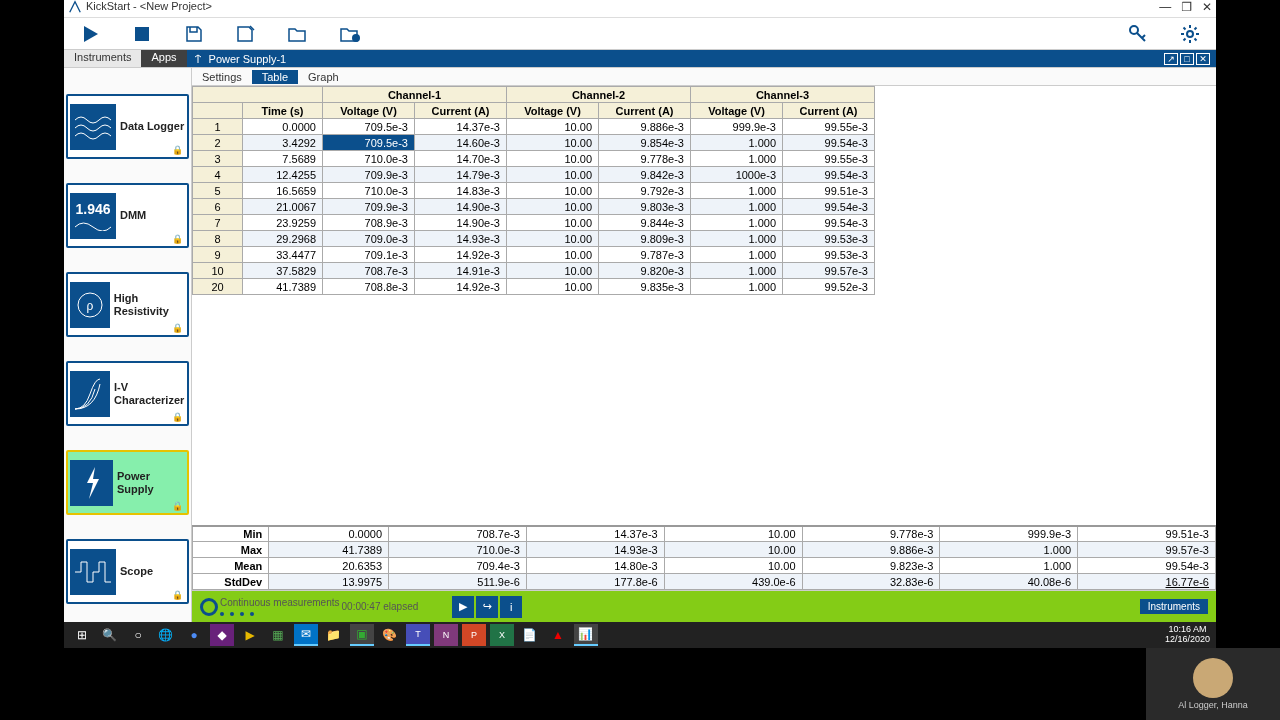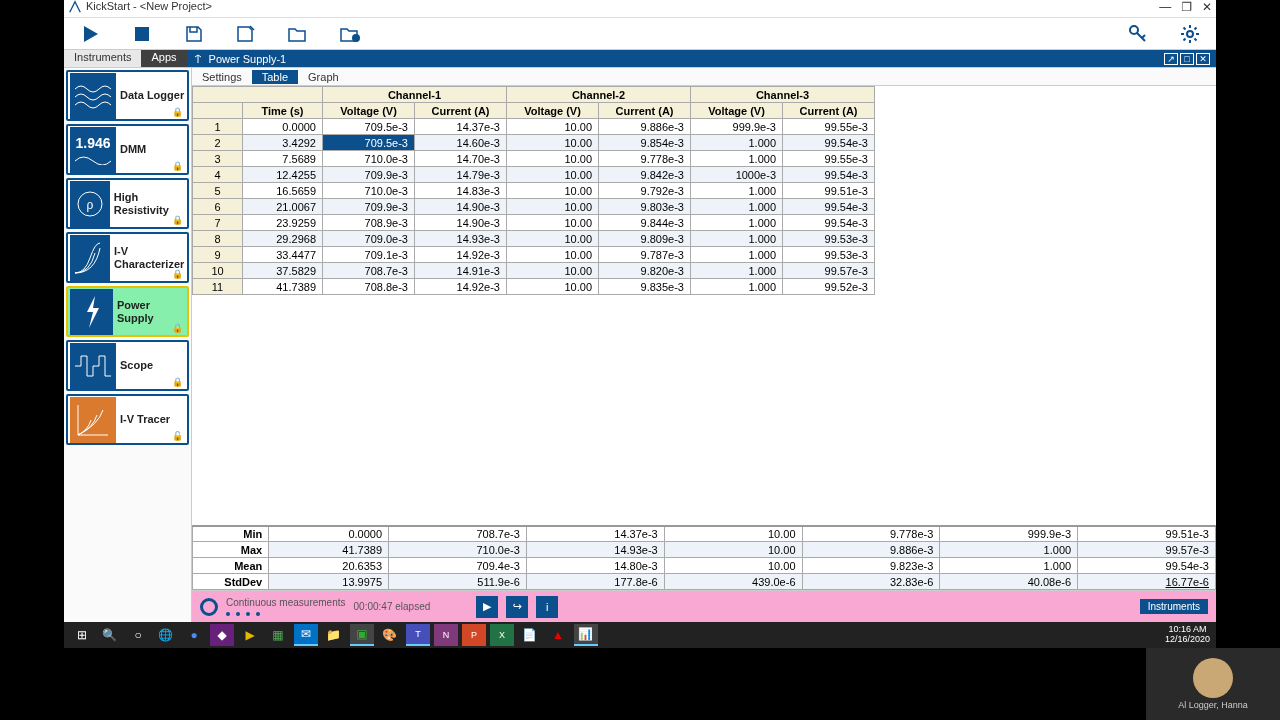--- a/index.html
+++ b/index.html
@@ -14,21 +14,21 @@
 .toolbar .tb-icon { width: 24px; height: 24px; color: #0b4f8c; cursor: pointer; display: flex; align-items: center; justify-content: center; }
 .toolbar .spacer { flex: 1; }
 .tabs-bar { height: 18px; display: flex; background: #fafafa; border-bottom: 1px solid #ccc; }
 .tabs-bar .tab { padding: 1px 10px; font-size: 11px; cursor: pointer; background: #404040; color: #fff; }
 .tabs-bar .tab.inactive { background: #e8e8e8; color: #333; }
 .tabs-bar .instr-tab { background: #0b4f8c; color: #fff; flex: 1; display: flex; align-items: center; padding: 0 6px; font-size: 11px; }
 .tabs-bar .instr-tab .flex1 { flex: 1; }
 .tabs-bar .instr-tab .wc { width: 14px; height: 12px; border: 1px solid #fff; margin-left: 2px; cursor: pointer; display: flex; align-items: center; justify-content: center; font-size: 9px; }
 .main-area { flex: 1; display: flex; overflow: hidden; }
 .sidebar { width: 128px; background: #fafafa; border-right: 1px solid #ccc; padding: 2px; }
-.app-card { border: 2px solid #0b4f8c; border-radius: 2px; margin-bottom: 3px; height: 51px; display: flex; align-items: center; padding: 2px; position: relative; background: #fff; cursor: pointer; }
+.app-card { border: 2px solid #0b4f8c; border-radius: 2px; margin-bottom: 3px; height: 65px; display: flex; align-items: center; padding: 2px; position: relative; background: #fff; cursor: pointer; margin-top: 24px; }
 .app-card.selected { background: #86efac; border-color: #e6c200; }
 .app-card .card-icon { width: 46px; height: 46px; background: #0b4f8c; margin-right: 4px; display: flex; align-items: center; justify-content: center; color: #fff; font-size: 9px; flex-direction: column; }
 .app-card .card-icon.orange { background: #d97a2e; }
 .app-card .card-label { font-size: 11px; font-weight: bold; color: #222; line-height: 1.1; }
 .app-card .lock { position: absolute; right: 3px; bottom: 2px; font-size: 9px; color: #c00; }
 .app-card .lock.green { color: #0a0; }
 .content { flex: 1; display: flex; flex-direction: column; background: #fff; }
 .sub-tabs { height: 18px; display: flex; align-items: center; border-bottom: 1px solid #ccc; background: #fafafa; }
 .sub-tabs .stab { padding: 1px 10px; font-size: 11px; cursor: pointer; color: #333; }
 .sub-tabs .stab.active { background: #0b4f8c; color: #fff; }
@@ -36,21 +36,21 @@
 table { border-collapse: collapse; font-size: 11px; }
 th, td { border: 1px solid #aaa; padding: 1px 6px; text-align: right; height: 16px; }
 th { background: #f5f0d8; font-weight: bold; text-align: center; }
 th.group { background: #f5f0d8; }
 td { background: #fff; }
 tr:nth-child(even) td { background: #eef3f9; }
 td.rownum { background: #f5f0d8 !important; text-align: center; width: 50px; }
 td.selected { background: #0b4f8c !important; color: #fff; }
 .stats-table { border-top: 2px solid #999; }
 .stats-table td.label { text-align: right; font-weight: bold; background: #fff !important; width: 60px; }
-.status-bar { height: 32px; background: #f9a8d4; border-top: 1px solid #ccc; display: flex; align-items: center; padding: 0 8px; gap: 8px; font-size: 10px; color: #555; }
+.status-bar { height: 32px; background: #84cc16; border-top: 1px solid #ccc; display: flex; align-items: center; padding: 0 8px; gap: 2px; font-size: 10px; color: #555; }
 .status-bar .circle { width: 18px; height: 18px; border: 3px solid #0b4f8c; border-radius: 50%; }
 .status-bar .prog-dots { display: flex; gap: 6px; margin-top: 4px; }
 .status-bar .prog-dots span { width: 4px; height: 4px; background: #0b4f8c; border-radius: 50%; }
 .status-bar .sb-icon { width: 22px; height: 22px; background: #0b4f8c; cursor: pointer; display: flex; align-items: center; justify-content: center; color: #fff; font-size: 11px; }
 .status-bar .flex1 { flex: 1; }
 .status-bar .instr-btn { background: #0b4f8c; color: #fff; padding: 2px 8px; font-size: 10px; cursor: pointer; }
 .taskbar { position: absolute; left: 64px; bottom: 72px; width: 1152px; height: 26px; background: #222; display: flex; align-items: center; padding: 0 6px; gap: 4px; }
 .taskbar .tb-item { width: 24px; height: 22px; display: flex; align-items: center; justify-content: center; font-size: 12px; cursor: pointer; color: #fff; }
 .taskbar .tb-item.active { background: #444; border-bottom: 2px solid #6cf; }
 .taskbar .flex1 { flex: 1; }
@@ -331,21 +331,21 @@
                 <td class="rownum">10</td>
                 <td>37.5829</td>
                 <td>708.7e-3</td>
                 <td>14.91e-3</td>
                 <td>10.00</td>
                 <td>9.820e-3</td>
                 <td>1.000</td>
                 <td>99.57e-3</td>
               </tr>
               <tr>
-                <td class="rownum">11</td>
+                <td class="rownum">20</td>
                 <td>41.7389</td>
                 <td>708.8e-3</td>
                 <td>14.92e-3</td>
                 <td>10.00</td>
                 <td>9.835e-3</td>
                 <td>1.000</td>
                 <td>99.52e-3</td>
               </tr>
             </tbody>
         </table>

